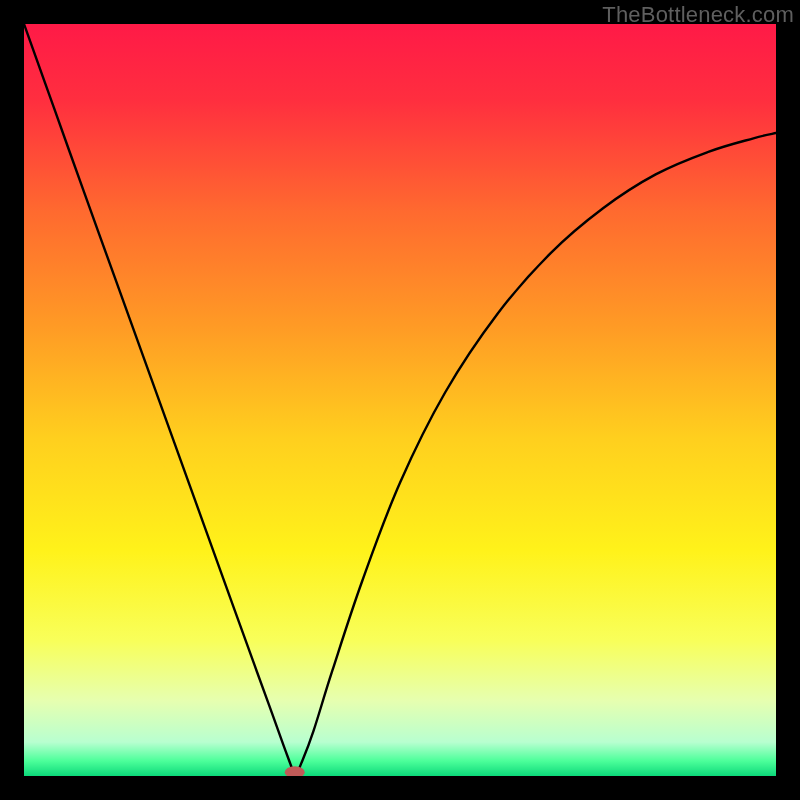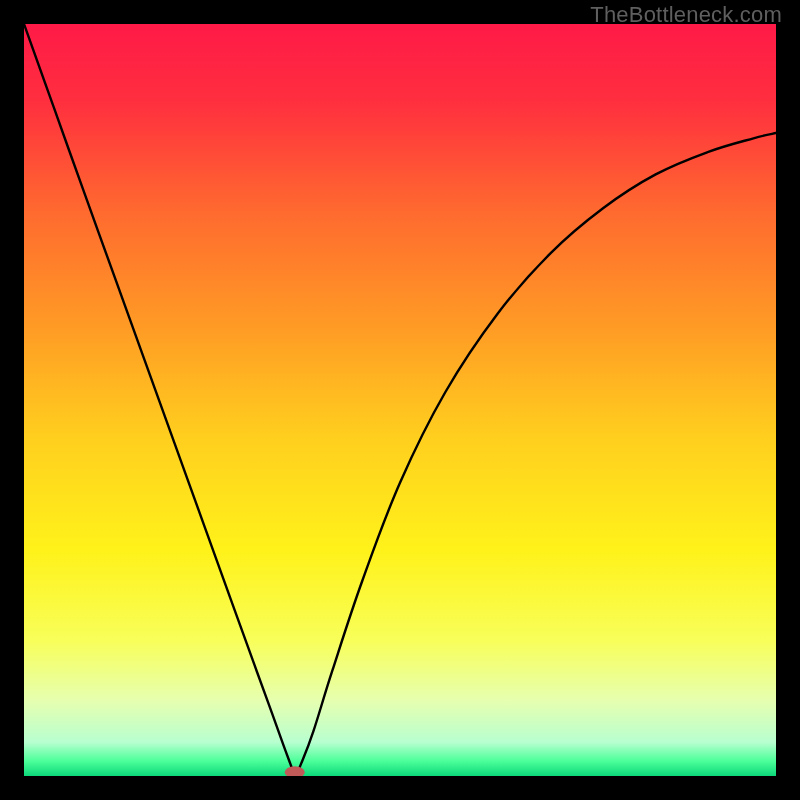--- a/index.html
+++ b/index.html
@@ -22,21 +22,21 @@
   .plot {
     position: absolute;
     left: 0;
     top: 0;
     width: 752px;
     height: 752px;
   }
   .watermark {
     position: absolute;
     top: 2px;
-    right: 18px;
+    right: 6px;
     color: #5f5f5f;
     font-size: 22px;
     letter-spacing: 0.2px;
     user-select: none;
   }
   svg { display: block; }
 </style>
 </head>
 <body>
 

